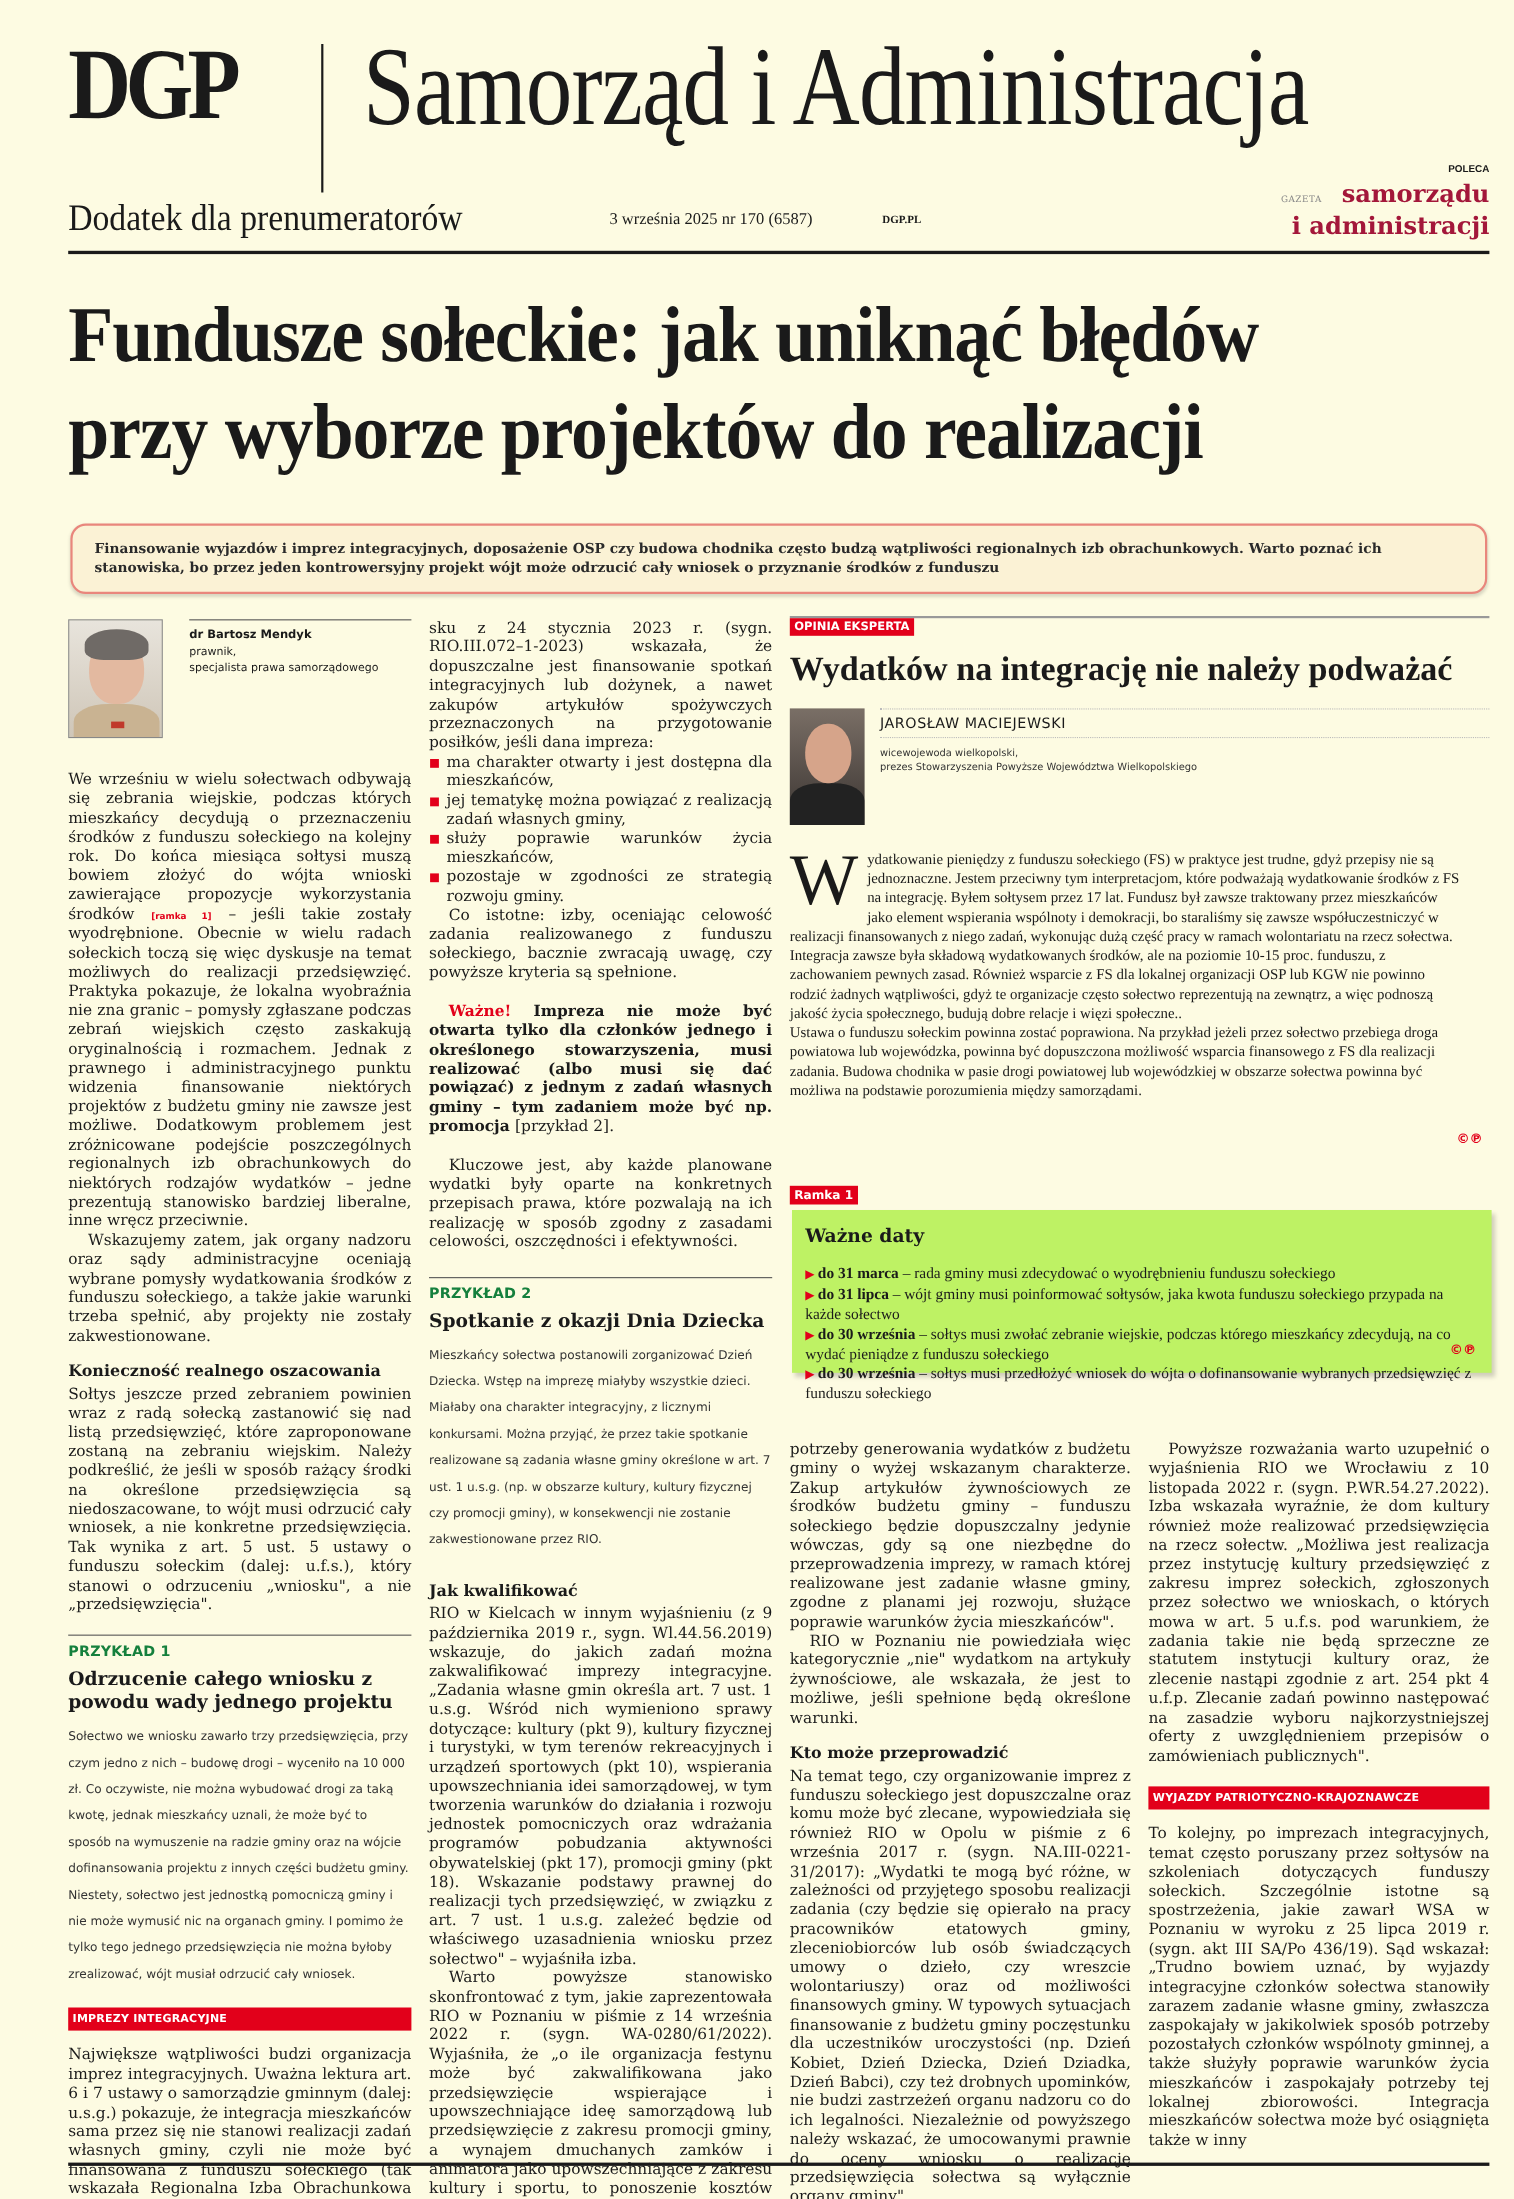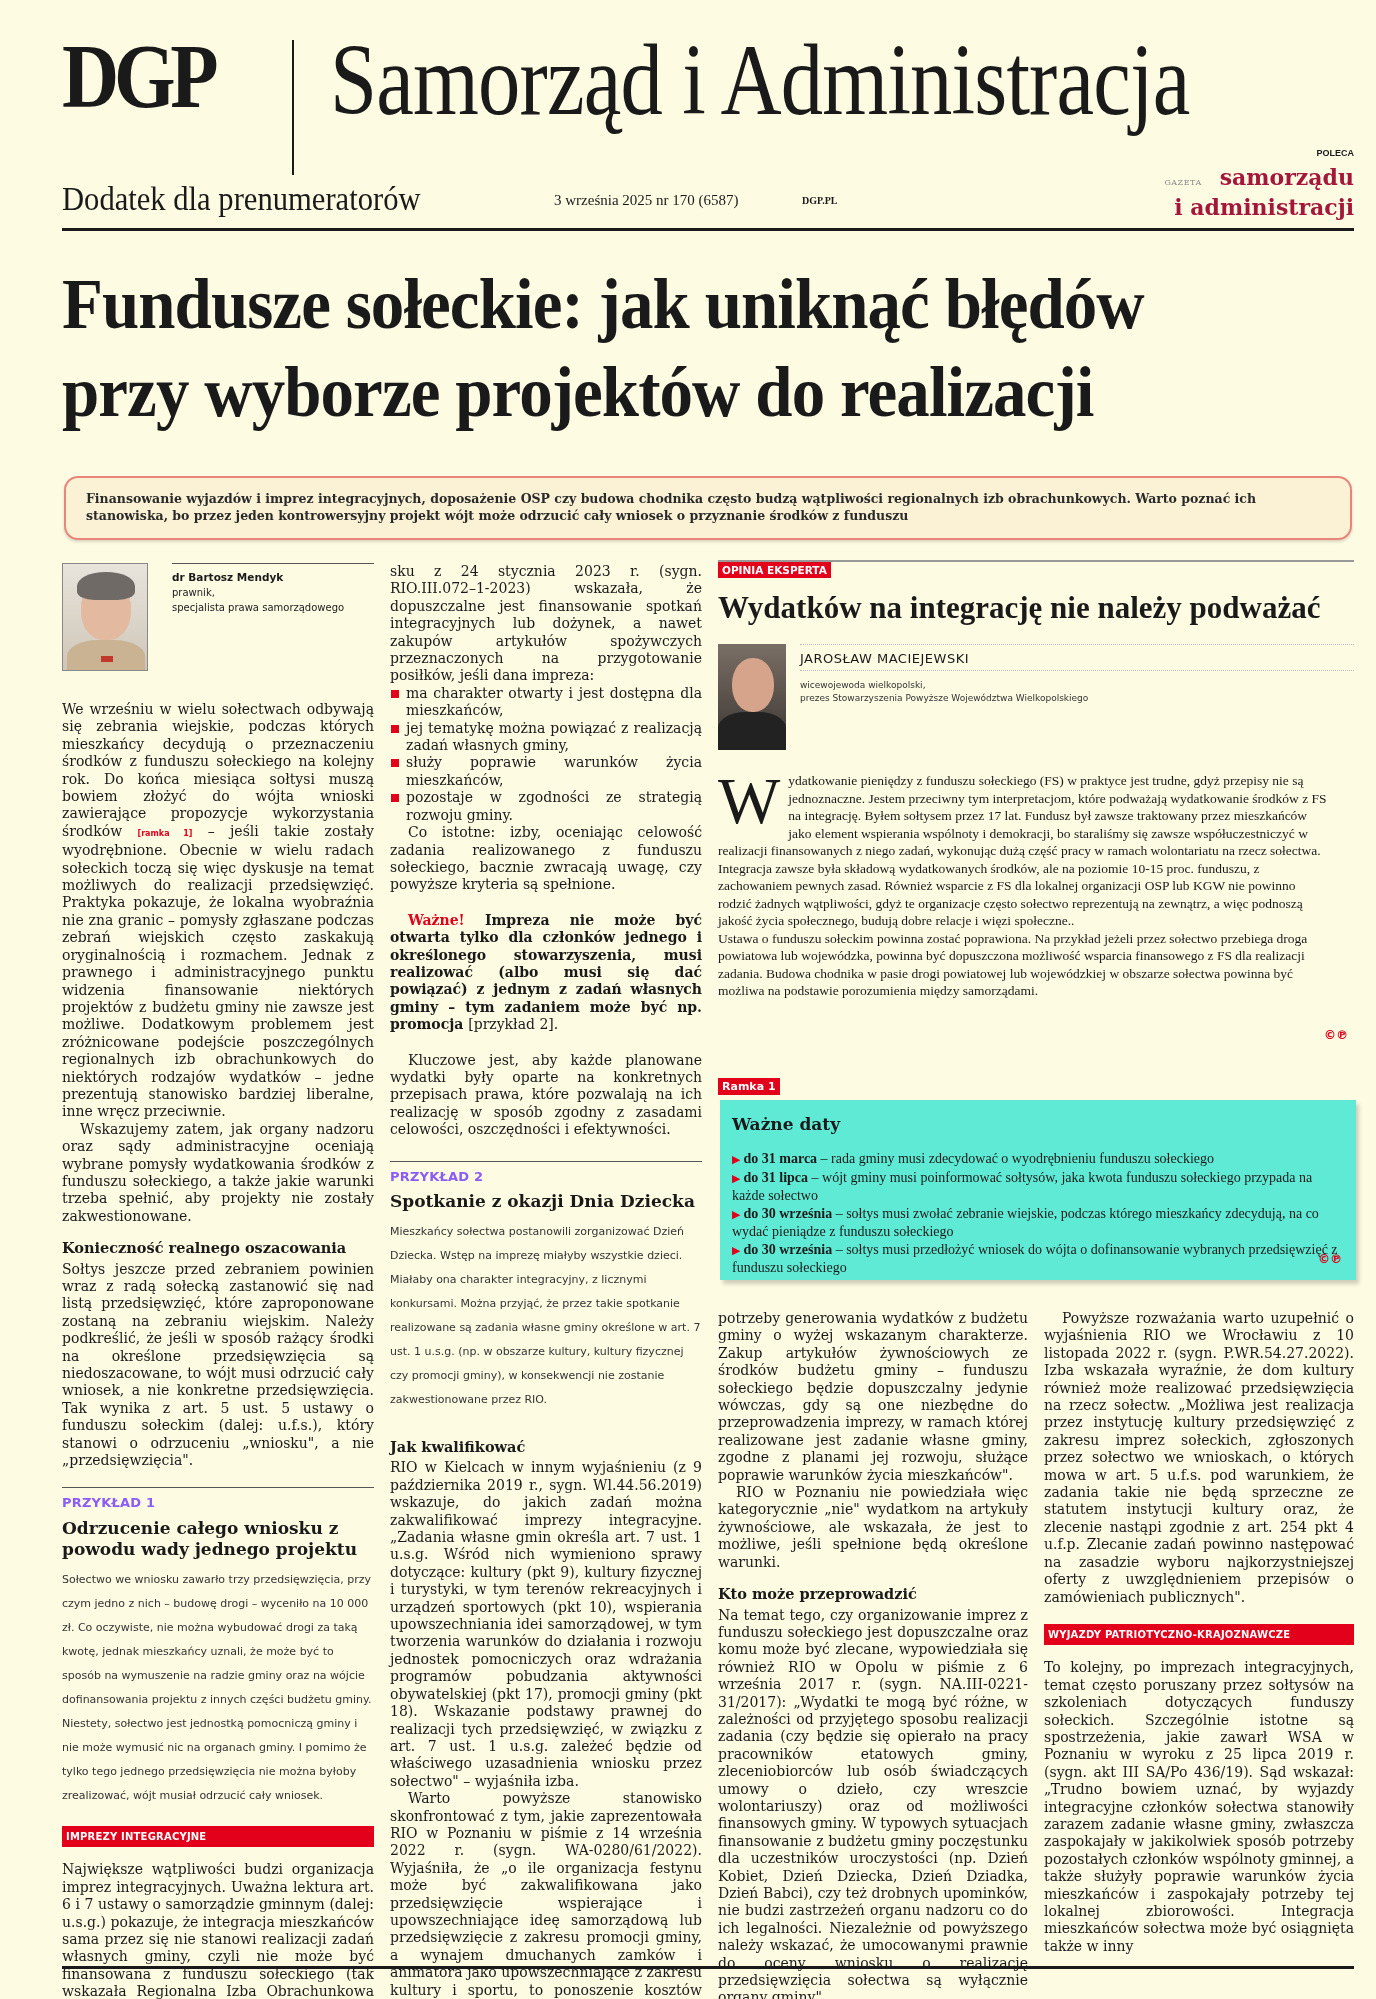--- a/index.html
+++ b/index.html
@@ -43,21 +43,21 @@
   .photo1 .hair { position: absolute; left: 14px; top: 8px; width: 58px; height: 28px; border-radius: 50% 50% 30% 30%; background: #6f6a66; }
   .photo1 .body { position: absolute; left: 4px; top: 76px; width: 78px; height: 40px; border-radius: 40% 40% 0 0; background: #c9b392; }
   .photo1 .tie { position: absolute; left: 38px; top: 92px; width: 12px; height: 6px; background: #c0392b; }
   .author-info { flex: 1; border-top: 1px solid #555; padding-top: 6px; font-family: "DejaVu Sans", sans-serif; font-size: 10px; line-height: 15px; }
   .author-info .name { font-weight: bold; font-size: 10.5px; }
 
   .subhead { font-weight: bold; font-size: 14.5px; margin: 14px 0 4px; }
   .ref-red { color: #e2001a; font-family: "DejaVu Sans", sans-serif; font-size: 8px; font-weight: bold; }
 
   .example { border-top: 1.5px solid #555; margin-top: 18px; padding-top: 6px; }
-  .ex-label { color: #8b5cf6; font-family: "DejaVu Sans", sans-serif; font-weight: bold; font-size: 13px; letter-spacing: 0.2px; }
+  .ex-label { color: #15803d; font-family: "DejaVu Sans", sans-serif; font-weight: bold; font-size: 13px; letter-spacing: 0.2px; }
   .ex-title { font-weight: bold; font-size: 17px; line-height: 21px; margin: 6px 0 8px; text-align: left; }
   .ex-body { font-family: "DejaVu Sans", sans-serif; font-size: 11px; line-height: 24px; color: #333; text-align: left; }
 
   .red-bar { background: #e2001a; color: #fff; font-family: "DejaVu Sans", sans-serif; font-weight: bold; font-size: 10px; padding: 2px 4px; margin: 18px 0 14px; letter-spacing: 0.2px; }
 
   ul.bullets { list-style: none; }
   ul.bullets li { position: relative; padding-left: 16px; }
   ul.bullets li::before { content: ""; position: absolute; left: 1px; top: 5px; width: 8px; height: 8px; background: #e2001a; }
 
   .important { margin-top: 18px; font-weight: bold; }
@@ -75,21 +75,21 @@
   .expert-meta { position: absolute; left: 82px; top: 84px; width: 554px; }
   .expert-name { font-family: "DejaVu Sans", sans-serif; font-size: 13px; letter-spacing: 0.5px; padding: 6px 0 4px; border-top: 1px dotted #bbb; border-bottom: 1px dotted #bbb; }
   .expert-role { font-family: "DejaVu Sans", sans-serif; font-size: 9px; line-height: 13px; margin-top: 8px; color: #333; }
   .expert-body { position: absolute; left: 0; top: 212px; width: 612px; font-family: "Liberation Serif", serif; font-size: 13.5px; line-height: 17.5px; text-align: left; }
   .dropcap { float: left; font-family: "Liberation Serif", serif; font-size: 66px; line-height: 54px; margin: 2px 8px 0 0; }
   .cp-icon { color: #e2001a; font-family: "DejaVu Sans", sans-serif; font-size: 12px; font-weight: bold; }
   .expert-cp { position: absolute; right: 6px; top: 468px; }
 
   
   .ramka-label { position: absolute; left: 718px; top: 1078px; background: #e2001a; color: #fff; font-family: "DejaVu Sans", sans-serif; font-weight: bold; font-size: 11px; padding: 2px 4px; }
-  .ramka { position: absolute; left: 720px; top: 1100px; width: 636px; height: 180px; background: #5eead4; box-shadow: 3px 4px 4px rgba(0,0,0,0.18); padding: 14px 12px; }
+  .ramka { position: absolute; left: 720px; top: 1100px; width: 636px; height: 148px; background: #bef264; box-shadow: 3px 4px 4px rgba(0,0,0,0.18); padding: 14px 12px; }
   .ramka-title { font-weight: bold; font-size: 17px; margin-bottom: 16px; }
   .ramka-list { font-family: "Liberation Serif", serif; font-size: 14px; line-height: 17.5px; }
   .ramka-list .arr { color: #e2001a; font-size: 11px; margin-right: 3px; }
   .ramka-cp { position: absolute; right: 14px; bottom: 14px; }
 
   .bottom-rule { position: absolute; left: 62px; top: 1966px; width: 1292px; height: 3px; background: #1a1a1a; }
 </style>
 </head>
 <body>
 

